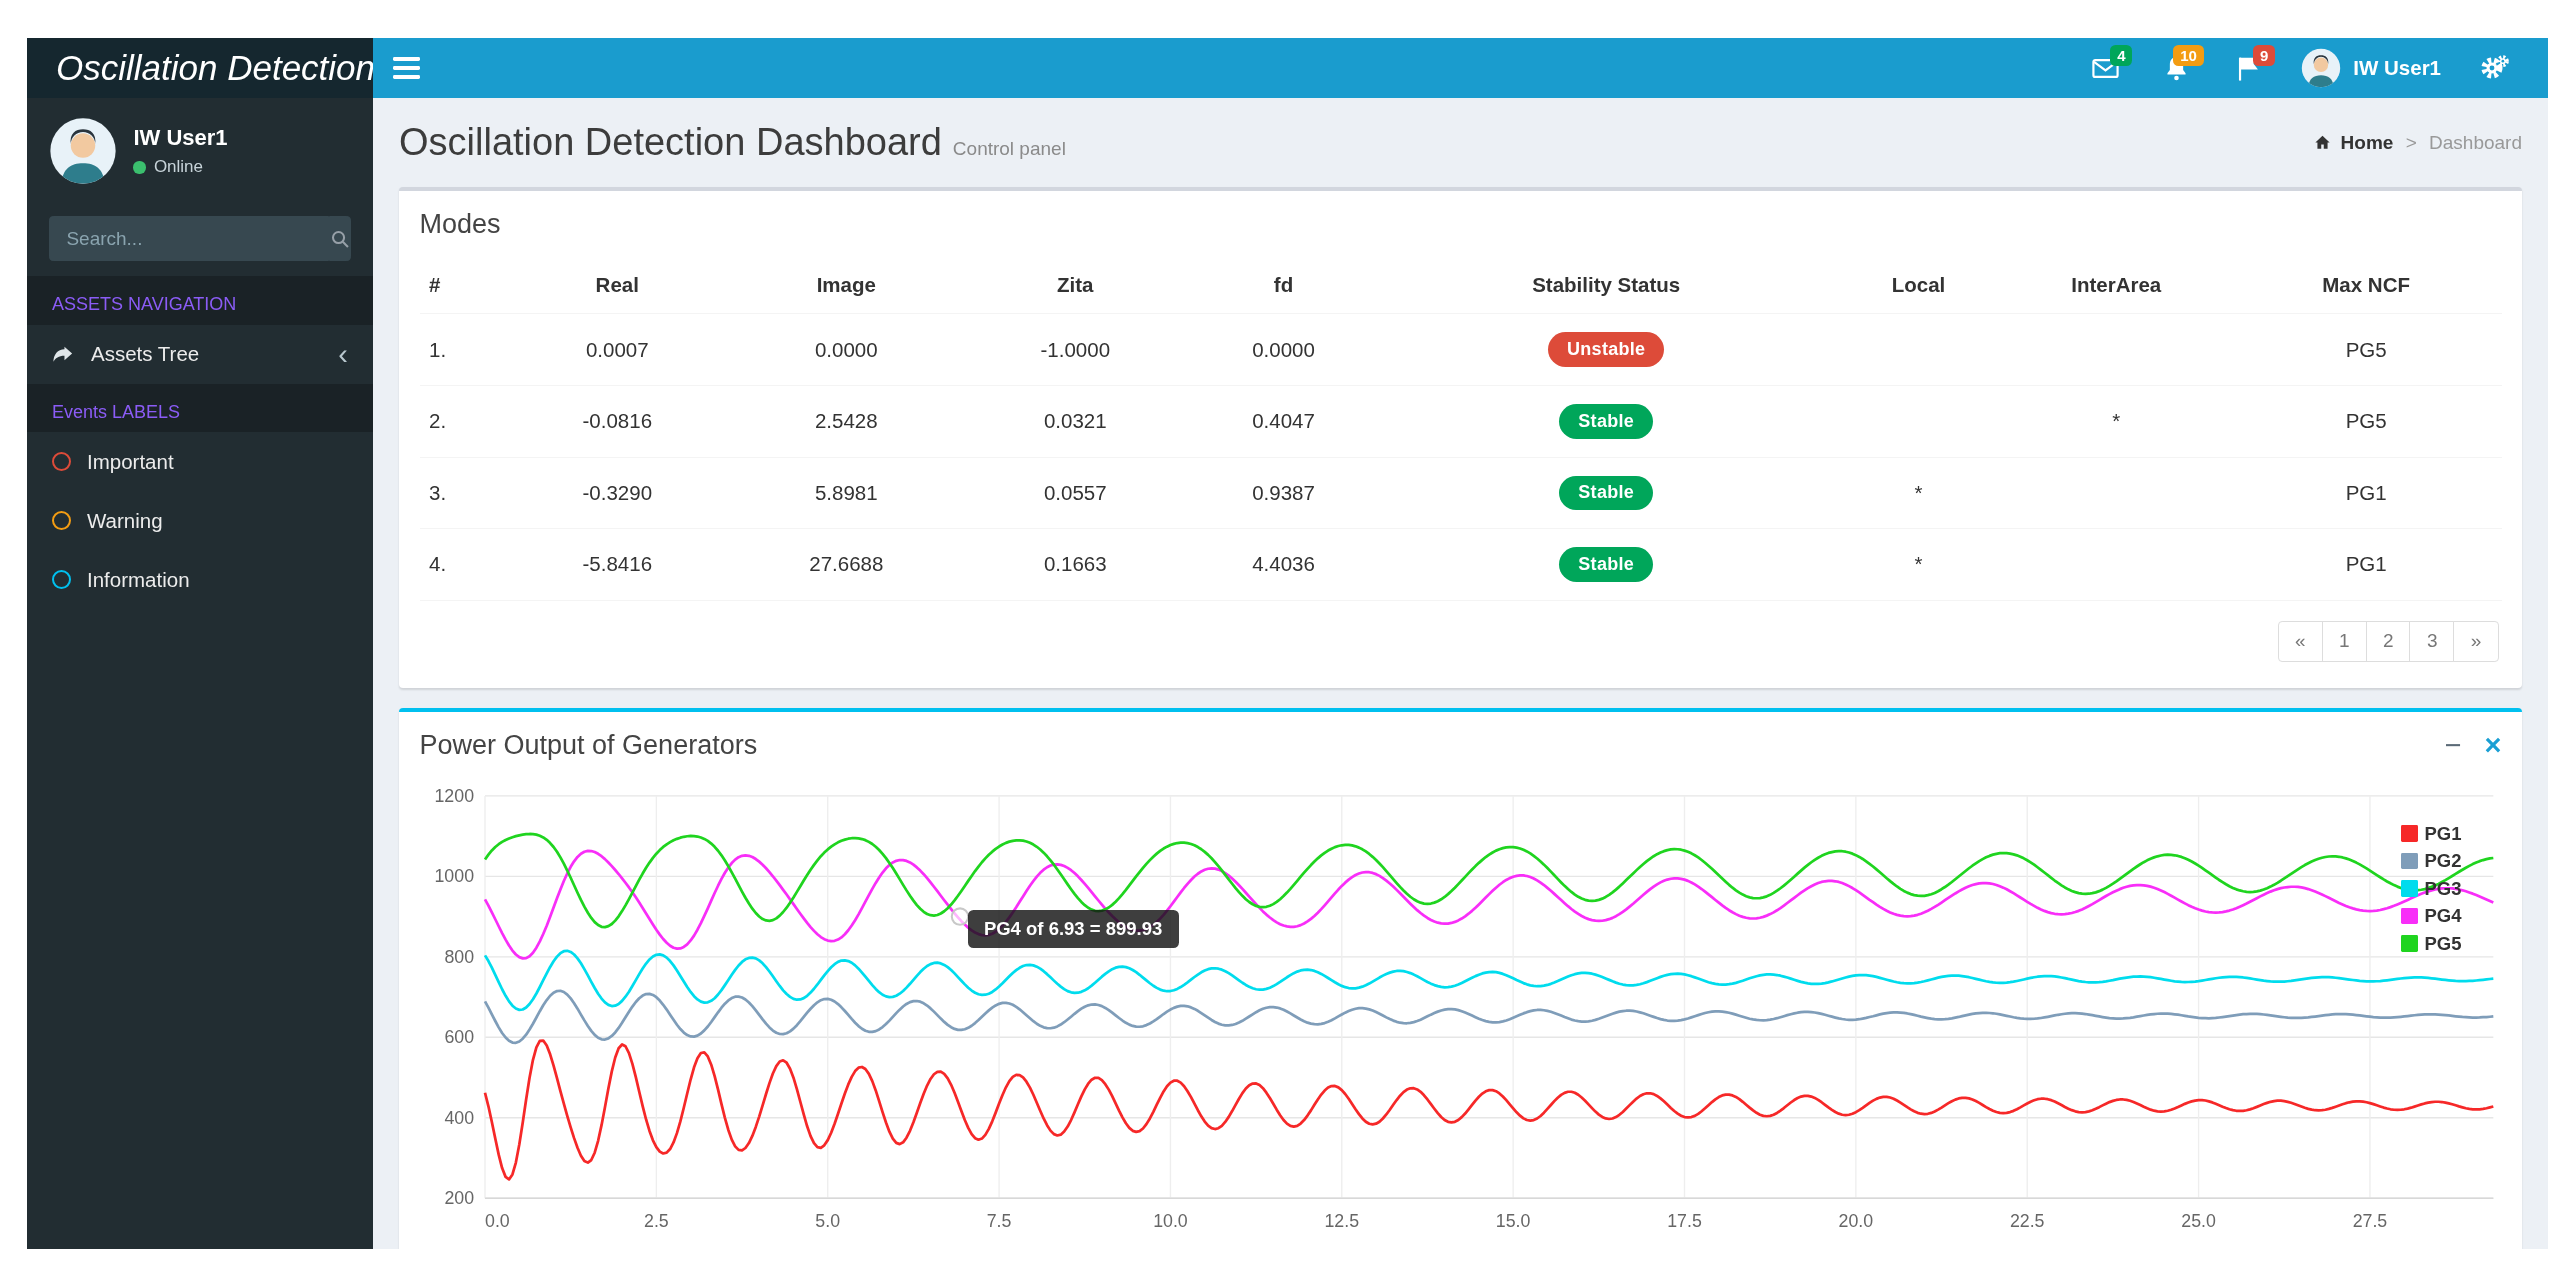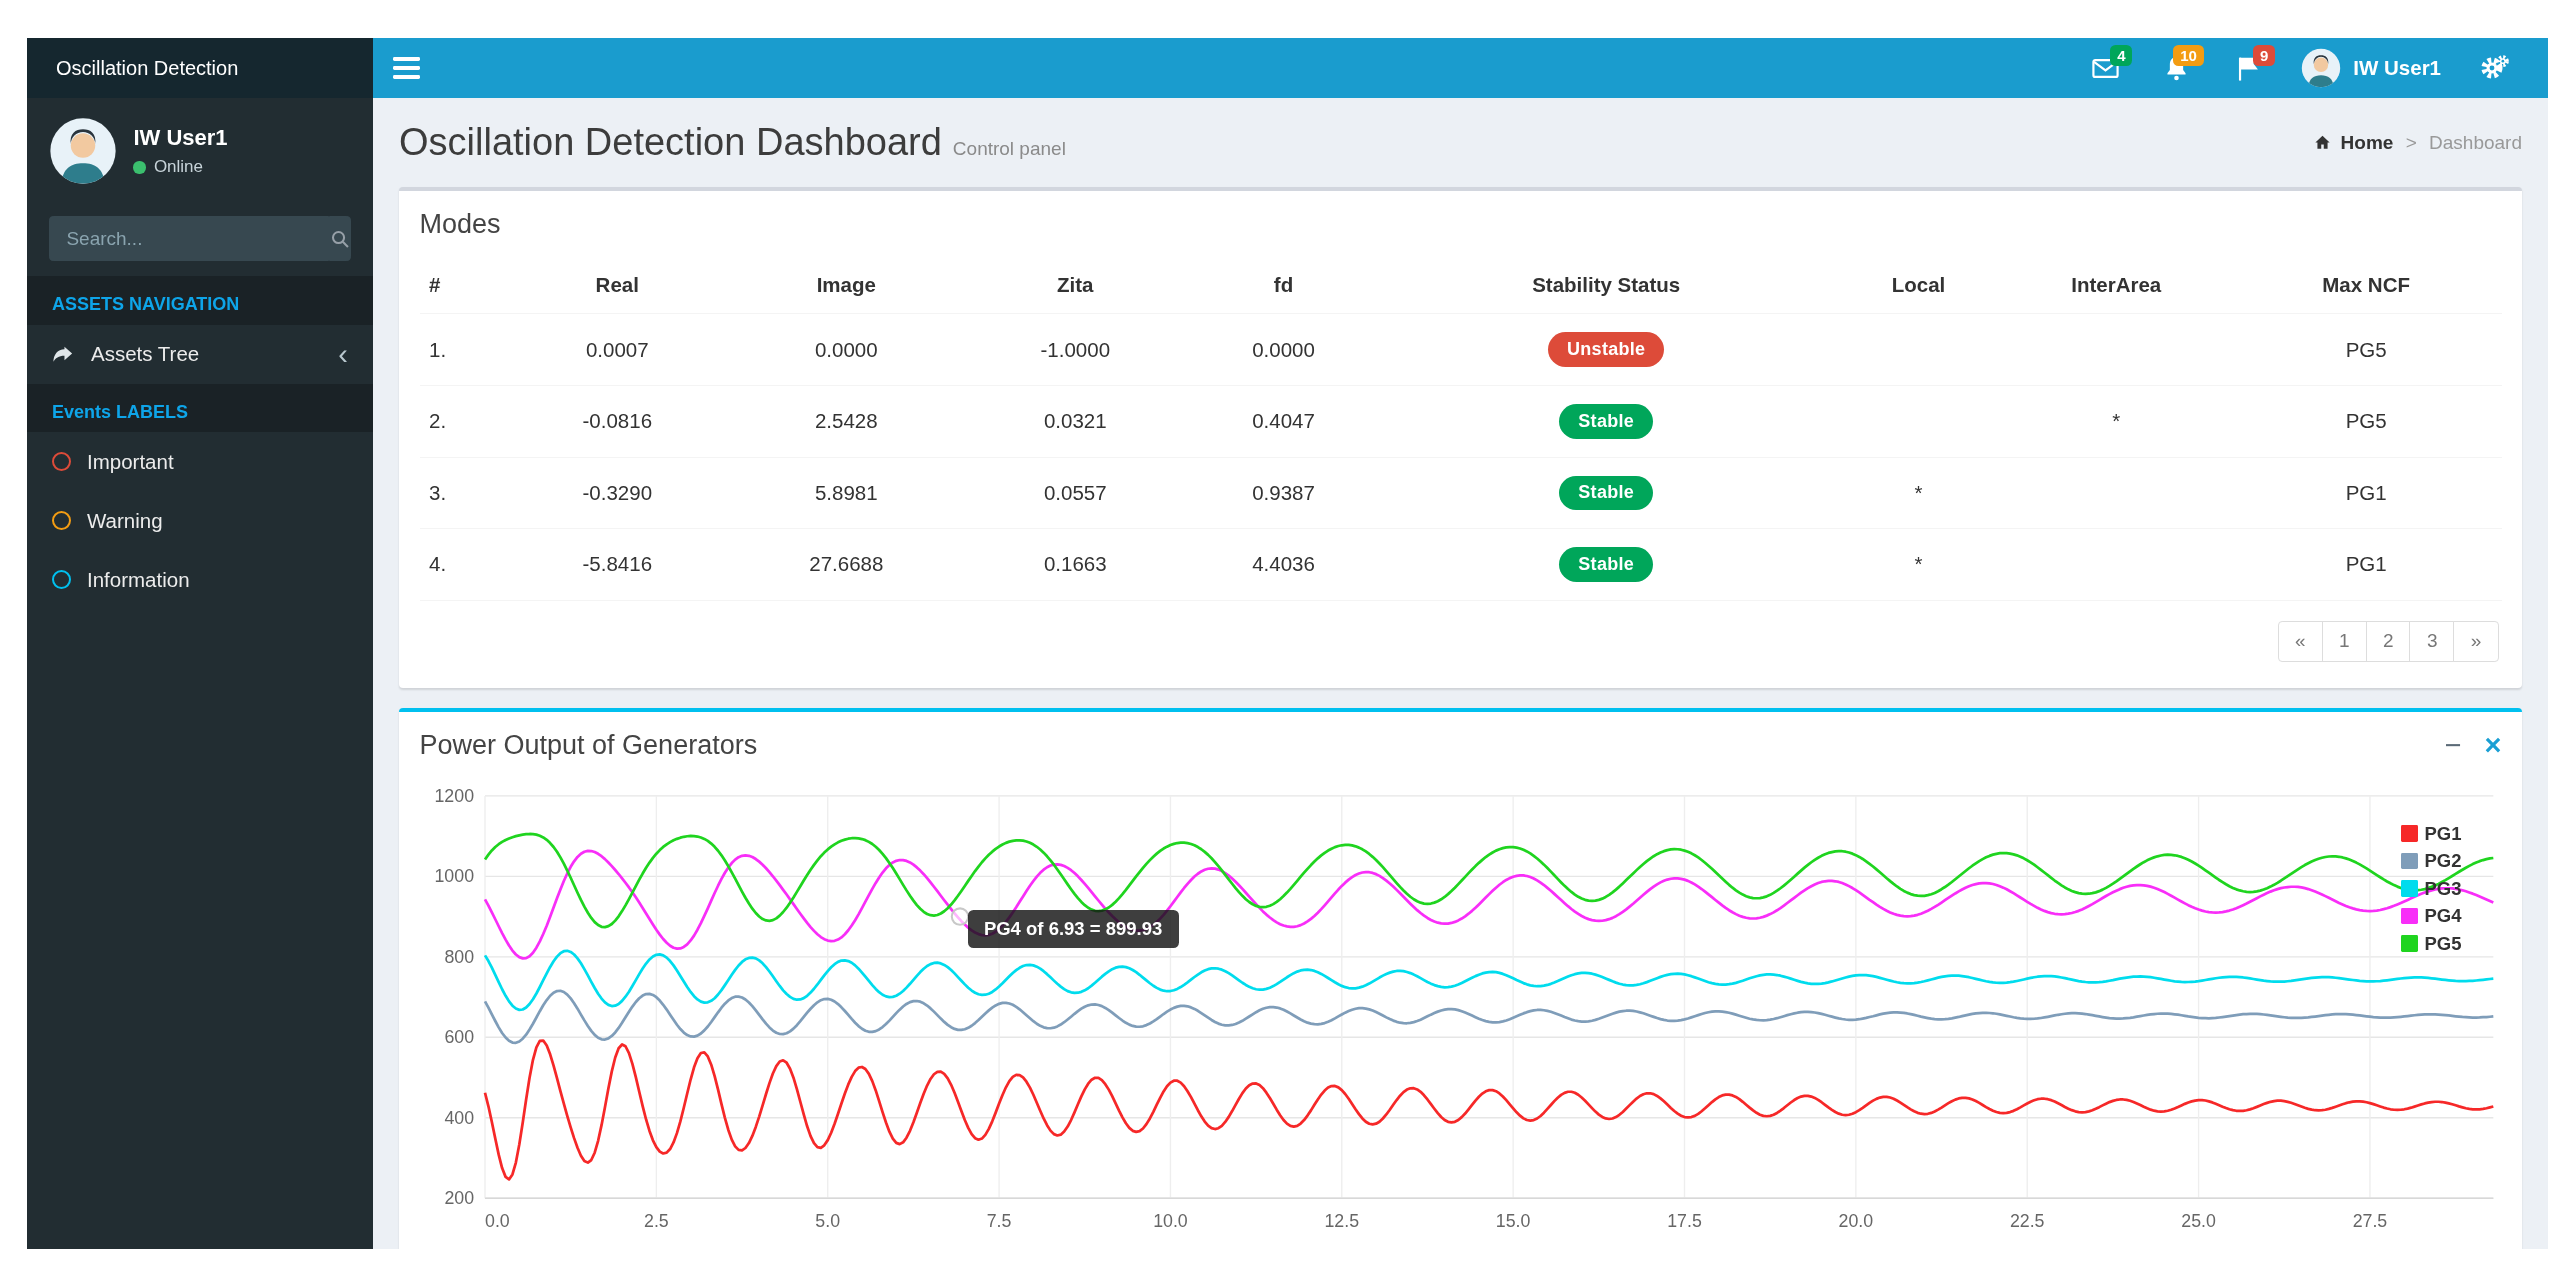--- a/index.html
+++ b/index.html
@@ -2,21 +2,21 @@
 <html style="font-size:11px"><head>
 <meta charset="utf-8">
 <style>
   * { box-sizing: border-box; margin: 0; padding: 0; }
   html,body { width: 2576px; height: 1285px; background:#fff; font-family:"Liberation Sans", sans-serif; overflow:hidden; }
   body { padding: 38px 27px 33px 27px; }
   .app { width: 2521px; height: 1211px; position: relative; background:#ecf0f5; }
 
   
   .navbar { display:flex; height:60px; }
-  .brand { width:346px; background:#15272f; color:#fff; font-size:20px; line-height:60px; padding-left:29px; white-space:nowrap; }
+  .brand { width:346px; background:#15272f; color:#fff; font-size:35px; line-height:60px; padding-left:29px; white-space:nowrap;font-style:italic; }
   .navbar-main { flex:1; background:#1a9cce; display:flex; align-items:center; }
   .hamburger { width:66px; height:60px; display:flex; flex-direction:column; justify-content:center; align-items:center; gap:5.5px; cursor:pointer; }
   .hamburger .bar { width:27px; height:3.4px; background:#fff; border-radius:1.4px; }
   .nav-right { margin-left:auto; display:flex; align-items:center; gap:15px; padding-right:25px; }
   .nav-icon { position:relative; padding:12.3px 13.7px; cursor:pointer; }
   .nav-icon svg { display:block; }
   .nav-badge { position:absolute; top:4.1px; right:1.4px; color:#fff; font-size:15px; font-weight:700; padding:1.4px 6.8px; border-radius:5.5px; line-height:1.2; }
   .nav-badge.green { background:#00a65a; }
   .nav-badge.yellow { background:#f39c12; }
   .nav-badge.red { background:#dd4b39; }
@@ -32,21 +32,21 @@
   
   .user-panel { display:flex; align-items:center; gap:16.4px; padding:19px 22px; }
   .user-panel .avatar { width:68px; height:68px; border-radius:50%; display:block; }
   .user-name { color:#fff; font-size:22px; font-weight:700; margin-bottom:6.8px; }
   .user-status { display:flex; align-items:center; gap:8.2px; color:#c7d3d9; font-size:17px; }
   .status-dot { width:12.3px; height:12.3px; border-radius:50%; background:#3bbf6e; display:inline-block; }
   .sidebar-form { display:flex; margin:12.3px 22px 15px 22px; }
   .sidebar-form input { flex:1; height:45px; background:#374850; border:0.7px solid #374850; border-radius:4.1px 0 0 4.1px; color:#e4e4e4; font-size:19px; padding:0 16.4px; outline:none; font-family:"Liberation Sans",sans-serif; }
   .sidebar-form input::placeholder { color:#8aa4af; }
   .sidebar-form button { width:57px; background:#374850; border:0.7px solid #374850; border-radius:0 4.1px 4.1px 0; cursor:pointer; display:flex; align-items:center; justify-content:center; }
-  .nav-section-header { color:#0ea5e9; font-size:18px; font-weight:700; padding:18px 25px 9.6px 25px; background:#1a2226; }
+  .nav-section-header { color:#8b5cf6; font-size:18px; font-weight:400; padding:18px 25px 9.6px 25px; background:#1a2226; }
   .side-item { display:flex; align-items:center; gap:16px; padding:0 25px; height:59px; color:#ececec; font-size:20.5px; cursor:pointer; }
   .side-item .chevron { margin-left:auto; color:#b8c7ce; font-size:29px; line-height:1; }
   .circle-o { width:19px; height:19px; border-radius:50%; border:2.1px solid #fff; display:inline-block; flex:0 0 19px; }
 
   
   .content-header { padding:23px 26px 2.7px 26px; display:flex; align-items:center; }
   .page-title { font-size:38px; font-weight:500; color:#3c3c3c; }
   .page-subtitle { font-size:19px; color:#8a8a8a; font-weight:400; margin-left:11px; }
   .breadcrumb { margin-left:auto; display:flex; align-items:center; gap:8.2px; font-size:19px; color:#333; }
   .breadcrumb .sep { color:#999; margin:0 4.1px; }

